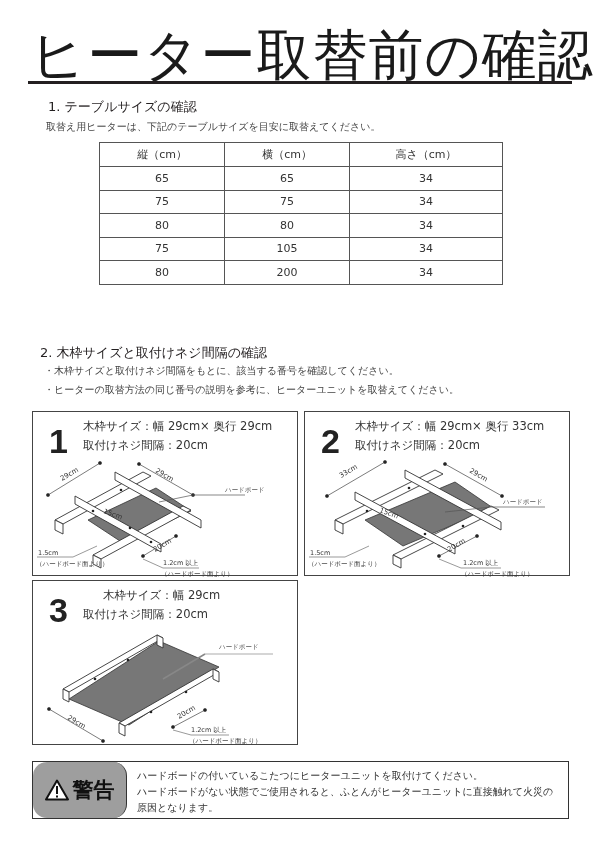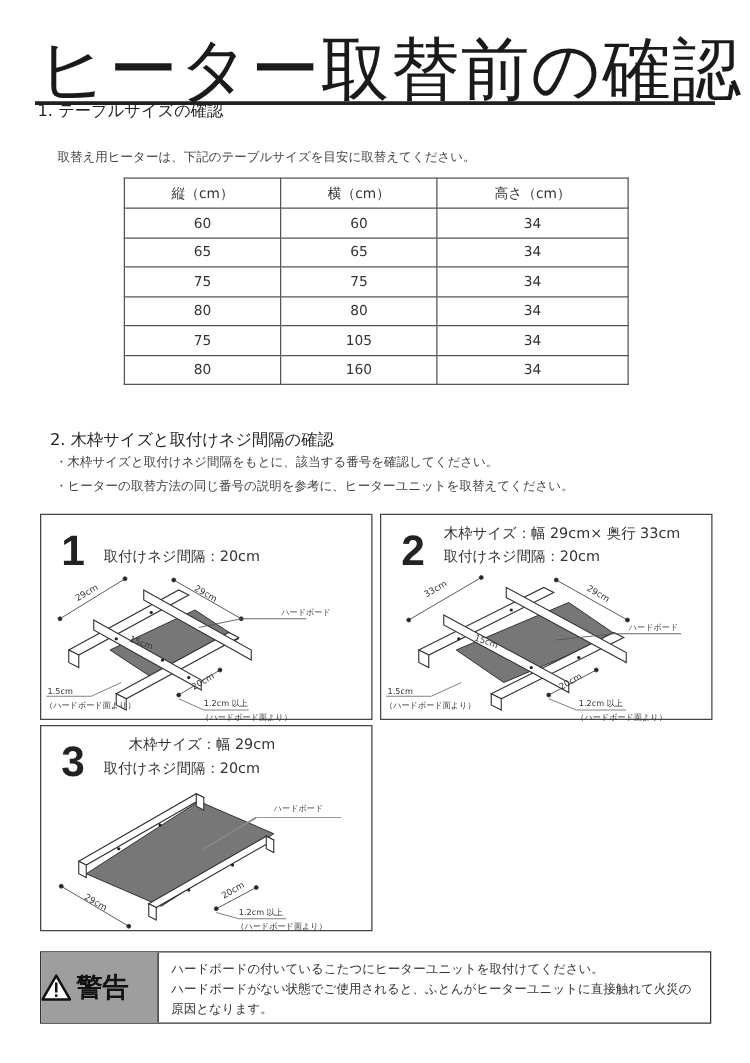--- a/index.html
+++ b/index.html
@@ -15,48 +15,43 @@
   table.sizes { position: absolute; left: 99px; top: 142px; width: 404px; border-collapse: collapse; font-size: 11px; }
   table.sizes th, table.sizes td { border: 1px solid #555; text-align: center; height: 23.5px; font-weight: normal; color: #333; }
   table.sizes th { height: 24px; }
 
   .panel { position: absolute; border: 1.5px solid #444; background: #fff; }
   .pnum { position: absolute; font-size: 34px; font-weight: bold; color: #222; line-height: 1; font-family: "Liberation Sans", sans-serif; }
   .pline { position: absolute; font-size: 11.5px; color: #333; line-height: 1; white-space: nowrap; }
   .diagram { position: absolute; left: 0; top: 0; }
 
   .warn { position: absolute; left: 32px; top: 761px; width: 537px; height: 58px; border: 1.5px solid #333; display: flex; }
-  .warn-label { width: 94px; background: #9e9e9e; border-right: 1.5px solid #333; display: flex; align-items: center; gap: 4px; }
+  .warn-label { width: 94px; background: #9e9e9e; border-right: 1.5px solid #333; display: flex; align-items: center; justify-content: center; gap: 4px; border-radius: 14px; }
   .warn-label .txt { font-size: 21px; font-weight: bold; color: #111; }
   .warn-body { flex: 1; padding: 6px 10px; font-size: 10px; color: #333; line-height: 16px; }
 </style>
 </head>
 <body>
 
 <div class="title">ヒーター取替前の確認</div>
 <div class="title-rule"></div>
 
-<div class="sec-head" style="top:83px;">1. テーブルサイズの確認</div>
+<div class="sec-head" style="top:100px;margin-left:18px;">1. テーブルサイズの確認</div>
 <div class="sub" style="left:46px; top:122px;">取替え用ヒーターは、下記のテーブルサイズを目安に取替えてください。</div>
 
 <table class="sizes">
   <thead>
     <tr>
       <th>縦（cm）</th>
       <th>横（cm）</th>
       <th>高さ（cm）</th>
     </tr>
   </thead>
   <tbody>
     <tr>
-        <td>60</td>
-        <td>60</td>
-        <td>34</td>
-      </tr>
-    <tr>
         <td>65</td>
         <td>65</td>
         <td>34</td>
       </tr>
     <tr>
         <td>75</td>
         <td>75</td>
         <td>34</td>
       </tr>
     <tr>
@@ -64,21 +59,21 @@
         <td>80</td>
         <td>34</td>
       </tr>
     <tr>
         <td>75</td>
         <td>105</td>
         <td>34</td>
       </tr>
     <tr>
         <td>80</td>
-        <td>160</td>
+        <td>200</td>
         <td>34</td>
       </tr>
   </tbody>
 </table>
 
 <div class="sec-head" style="top:346px;margin-left:10px;">2. 木枠サイズと取付けネジ間隔の確認</div>
 <div class="sub" style="left:44px; top:366px;">・木枠サイズと取付けネジ間隔をもとに、該当する番号を確認してください。</div>
 <div class="sub" style="left:44px; top:385px;">・ヒーターの取替方法の同じ番号の説明を参考に、ヒーターユニットを取替えてください。</div>
 
 <div class="panel" style="left:32px; top:411px; width:266px; height:165px;">
@@ -122,20 +117,21 @@
     <line x1="4" y1="145" x2="40" y2="145" stroke="#555" stroke-width="0.6"></line>
     <line x1="40" y1="145" x2="64" y2="134" stroke="#555" stroke-width="0.6"></line>
     <text x="5" y="143" font-size="6.5" fill="#333">1.5cm</text>
     <text x="3" y="154" font-size="6.5" fill="#333">（ハードボード面より）</text>
     <line x1="110" y1="147" x2="130" y2="156" stroke="#555" stroke-width="0.6"></line>
     <line x1="130" y1="156" x2="166" y2="156" stroke="#555" stroke-width="0.6"></line>
     <text x="130" y="153" font-size="6.5" fill="#333">1.2cm 以上</text>
     <text x="128" y="164" font-size="6.5" fill="#333">（ハードボード面より）</text>
   </svg>
   <div class="pnum" style="left:16px; top:12px;">1</div>
+  <div class="pline" style="left:50px; top:9px;">木枠サイズ：幅 29cm× 奥行 29cm</div>
   <div class="pline" style="left:50px; top:28px;">取付けネジ間隔：20cm</div>
 </div>
 
 <div class="panel" style="left:304px; top:411px; width:266px; height:165px;">
   <svg class="diagram" width="266" height="165" viewBox="0 0 266 165">
     <g stroke="#444" stroke-width="0.7" fill="#222">
       <line x1="22" y1="84" x2="80" y2="50"></line>
         <circle cx="22" cy="84" r="1.6"></circle>
         <circle cx="80" cy="50" r="1.6"></circle>
       <line x1="140" y1="52" x2="197" y2="84"></line>

